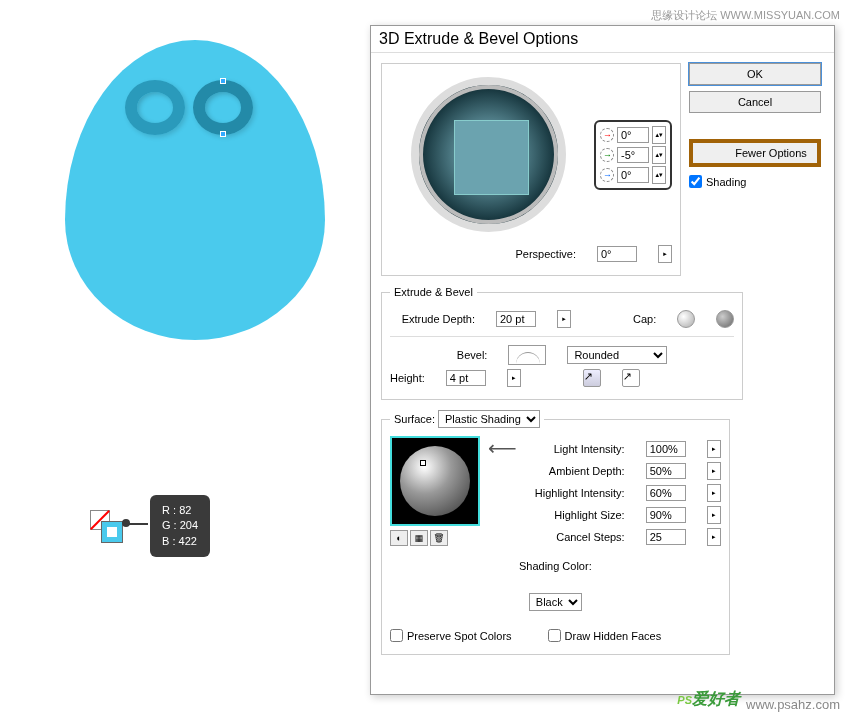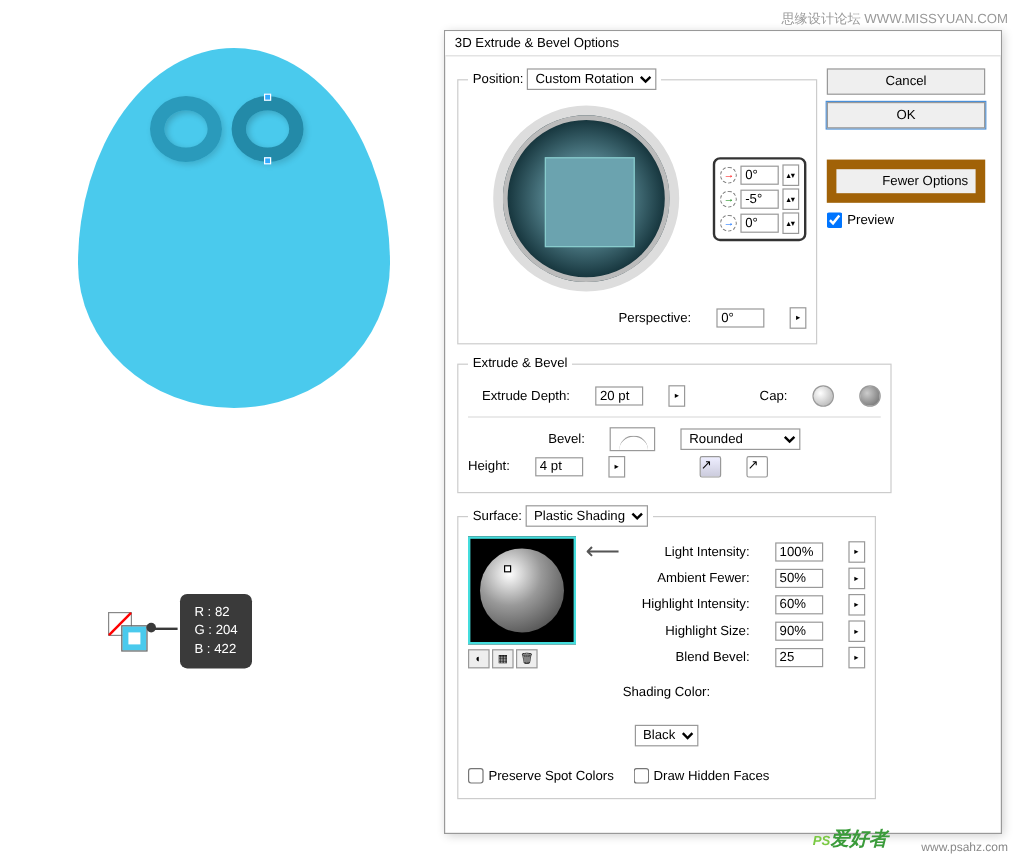--- a/index.html
+++ b/index.html
@@ -12,34 +12,34 @@
 .torus2::after { content: ''; position: absolute; width: 4px; height: 4px; background: #3af; border: 1px solid #fff; bottom: -14px; left: 15px; }
 .swatch-area { position: absolute; left: 90px; top: 510px; }
 .swatch-stack { position: relative; width: 30px; height: 30px; }
 .sw-fill { position: absolute; width: 20px; height: 20px; background: #fff; border: 1px solid #888; }
 .sw-fill::after { content: ''; position: absolute; width: 26px; height: 2px; background: red; transform: rotate(-45deg); top: 8px; left: -4px; }
 .sw-stroke { position: absolute; width: 20px; height: 20px; border: 5px solid #4acaed; background: #fff; top: 12px; left: 12px; outline: 1px solid #666; }
 .rgb-tip { position: absolute; left: 150px; top: 495px; background: #3a3a3a; color: #fff; padding: 8px 12px; border-radius: 6px; font-size: 15px; line-height: 1.4; }
 .rgb-tip::before { content: ''; position: absolute; left: -22px; top: 28px; width: 20px; height: 2px; background: #3a3a3a; }
 .rgb-tip::after { content: ''; position: absolute; left: -28px; top: 24px; width: 8px; height: 8px; background: #3a3a3a; border-radius: 50%; }
 .dialog { position: absolute; left: 370px; top: 25px; width: 465px; height: 670px; background: #fff; border: 1px solid #999; box-shadow: 2px 2px 8px rgba(0,0,0,0.2); }
-.titlebar { background: #fff; padding: 4px 8px; border-bottom: 1px solid #ddd; font-size: 11px; }
+.titlebar { background: #fff; padding: 4px 8px; border-bottom: 1px solid #ddd; font-size: 16px; }
 .content { padding: 10px; display: flex; }
 .leftcol { width: 300px; }
 .rightcol { width: 140px; padding-left: 8px; }
 fieldset { border: 1px solid #ccc; margin-bottom: 10px; padding: 8px; position: relative; }
 legend { padding: 0 4px; font-size: 11px; }
 .row { display: flex; align-items: center; margin: 4px 0; gap: 21px; }
 .lbl { text-align: right; flex-shrink: 0; }
 select { border: 1px solid #999; padding: 1px 2px; background: #fff; font-size: 11px; }
 input[type=text] { border: 1px solid #999; padding: 1px 3px; width: 40px; text-align: left; font-size: 11px; }
 .spinner { width: 14px; height: 18px; border: 1px solid #999; display: flex; flex-direction: column; font-size: 7px; align-items: center; justify-content: center; }
 .btn { display: block; width: 100%; padding: 4px; margin-bottom: 6px; background: #efefef; border: 1px solid #999; text-align: center; cursor: pointer; }
 .btn.primary { box-shadow: 0 0 0 1px #4a90d9; }
-.btn.selected { border: 8px solid #a16207; padding-left: 36px; }
+.btn.selected { border: 4px solid #a16207; padding-left: 36px; }
 .chk { display: flex; align-items: center; gap: 4px; margin-top: 8px; }
 .trackball { width: 155px; height: 155px; border-radius: 50%; background: radial-gradient(circle at 50% 50%, #5a8a95 30%, #1a3a42 65%, #0a1a20 80%); border: 8px solid #ddd; position: relative; margin: 5px auto; box-shadow: inset 0 0 0 4px #bbb; }
 .cube-face { position: absolute; width: 75px; height: 75px; background: #6ba3af; top: 35px; left: 35px; border: 1px solid #8cc; }
 .axes { display: inline-flex; flex-direction: column; gap: 2px; margin-left: 8px; }
 .axis-row { display: flex; align-items: center; gap: 3px; }
 .axis-icon { width: 14px; height: 14px; border-radius: 50%; border: 1px dashed #888; position: relative; }
 .axis-icon.x::after { content: '→'; color: red; position: absolute; font-size: 9px; top: 0; left: 2px; }
 .axis-icon.y::after { content: '→'; color: green; position: absolute; font-size: 9px; top: 0; left: 2px; }
 .axis-icon.z::after { content: '→'; color: #06f; position: absolute; font-size: 9px; top: 0; left: 2px; }
 .axis-box { border: 2px solid #333; border-radius: 6px; padding: 4px; display: flex; flex-direction: column; gap: 2px; }
@@ -47,21 +47,21 @@
 .cap-icon.hollow { background: radial-gradient(circle at 35% 35%, #ccc, #666); }
 .bevel-prev { width: 38px; height: 20px; border: 1px solid #999; background: #fff; position: relative; }
 .bevel-prev::after { content: ''; position: absolute; width: 24px; height: 12px; border-top: 1px solid #999; border-radius: 12px 12px 0 0; top: 6px; left: 7px; }
 .surface-sphere { width: 90px; height: 90px; background: #000; border: 2px solid #4dd; }
 .surface-sphere-inner { width: 70px; height: 70px; border-radius: 50%; background: radial-gradient(circle at 35% 30%, #fff, #999 40%, #333); margin: 8px; position: relative; }
 .light-dot { position: absolute; width: 6px; height: 6px; background: #fff; border: 1px solid #000; top: 14px; left: 20px; }
 .surface-btns { display: flex; gap: 2px; margin-top: 4px; }
 .surface-btns span { width: 18px; height: 16px; border: 1px solid #999; background: #eee; display: flex; align-items: center; justify-content: center; font-size: 9px; }
 .arrow { font-size: 20px; color: #555; }
 .wm-top { position: absolute; top: 8px; right: 10px; font-size: 11px; color: #999; }
-.wm-bot { position: absolute; bottom: 8px; right: 10px; font-size: 10px; color: #888; }
+.wm-bot { position: absolute; bottom: 8px; right: 10px; font-size: 13px; color: #888; }
 .wm-logo { position: absolute; bottom: 10px; right: 110px; font-size: 22px; font-weight: bold; font-style: italic; color: #3a9b3a; }
 .wm-logo span { color: #7ac943; }
 </style>
 </head>
 <body>
 
 <div class="wm-top">思缘设计论坛  WWW.MISSYUAN.COM</div>
 
 <div class="egg">
   <div class="torus torus1"></div>
@@ -79,24 +79,20 @@
   <div><span>R :</span> <span>82</span></div>
   <div><span>G :</span> <span>204</span></div>
   <div><span>B :</span> <span>422</span></div>
 </div>
 
 <div class="dialog">
   <div class="titlebar">3D Extrude &amp; Bevel Options</div>
   <div class="content">
     <div class="leftcol">
       <fieldset>
-        <legend>
-          <span>Position:</span>
-          <select><option>Custom Rotation</option></select>
-        </legend>
         <div style="display:flex;align-items:center;">
           <div class="trackball">
             <div class="cube-face"></div>
           </div>
           <div class="axes">
             <div class="axis-box">
               <div class="axis-row">
                   <span class="axis-icon x"></span>
                   <input type="text" style="width: 32px;" value="0°">
                   <span class="spinner">▴▾</span>
@@ -167,66 +163,66 @@
             </div>
           </div>
           <span class="arrow">⟵</span>
           <div style="flex:1">
             <div class="row">
                 <span class="lbl" style="width:100px">Light Intensity:</span>
                 <input type="text" value="100%" style="">
                 <span class="spinner">▸</span>
               </div>
             <div class="row">
-                <span class="lbl" style="width:100px">Ambient Fewer:</span>
+                <span class="lbl" style="width:100px">Ambient Depth:</span>
                 <input type="text" value="50%" style="">
                 <span class="spinner">▸</span>
               </div>
             <div class="row">
                 <span class="lbl" style="width:100px">Highlight Intensity:</span>
                 <input type="text" value="60%" style="">
                 <span class="spinner">▸</span>
               </div>
             <div class="row">
                 <span class="lbl" style="width:100px">Highlight Size:</span>
                 <input type="text" value="90%" style="">
                 <span class="spinner">▸</span>
               </div>
             <div class="row">
-                <span class="lbl" style="width:100px">Blend Bevel:</span>
+                <span class="lbl" style="width:100px">Cancel Steps:</span>
                 <input type="text" value="25" style="">
                 <span class="spinner">▸</span>
               </div>
           </div>
         </div>
         <div class="row" style="margin-top:10px;flex-direction:column;">
           <span class="lbl">Shading Color:</span>
           <select><option>Black</option></select>
         </div>
-        <div class="row" style="margin-top:10px;gap:16px;">
+        <div class="row" style="margin-top:10px;gap:36px;">
           <label class="chk">
               <input type="checkbox" style="">
               <span>Preserve Spot Colors</span>
             </label>
           <label class="chk">
               <input type="checkbox" style="">
               <span>Draw Hidden Faces</span>
             </label>
         </div>
       </fieldset>
     </div>
 
     <div class="rightcol">
+      <button class="btn primary">OK</button>
       <button class="btn">Cancel</button>
-      <button class="btn primary">OK</button>
       <div style="height:10px"></div>
       <div style="height:10px"></div>
       <button class="btn selected">Fewer Options</button>
       <label class="chk">
           <input type="checkbox" checked="" style="">
-          <span>Preview</span>
+          <span>Shading</span>
         </label>
     </div>
   </div>
 </div>
 
 <div class="wm-logo"><span>PS</span><span style="color:#3a9b3a;font-size:16px">爱好者</span></div>
 <div class="wm-bot">www.psahz.com</div>
 
 </body></html>

